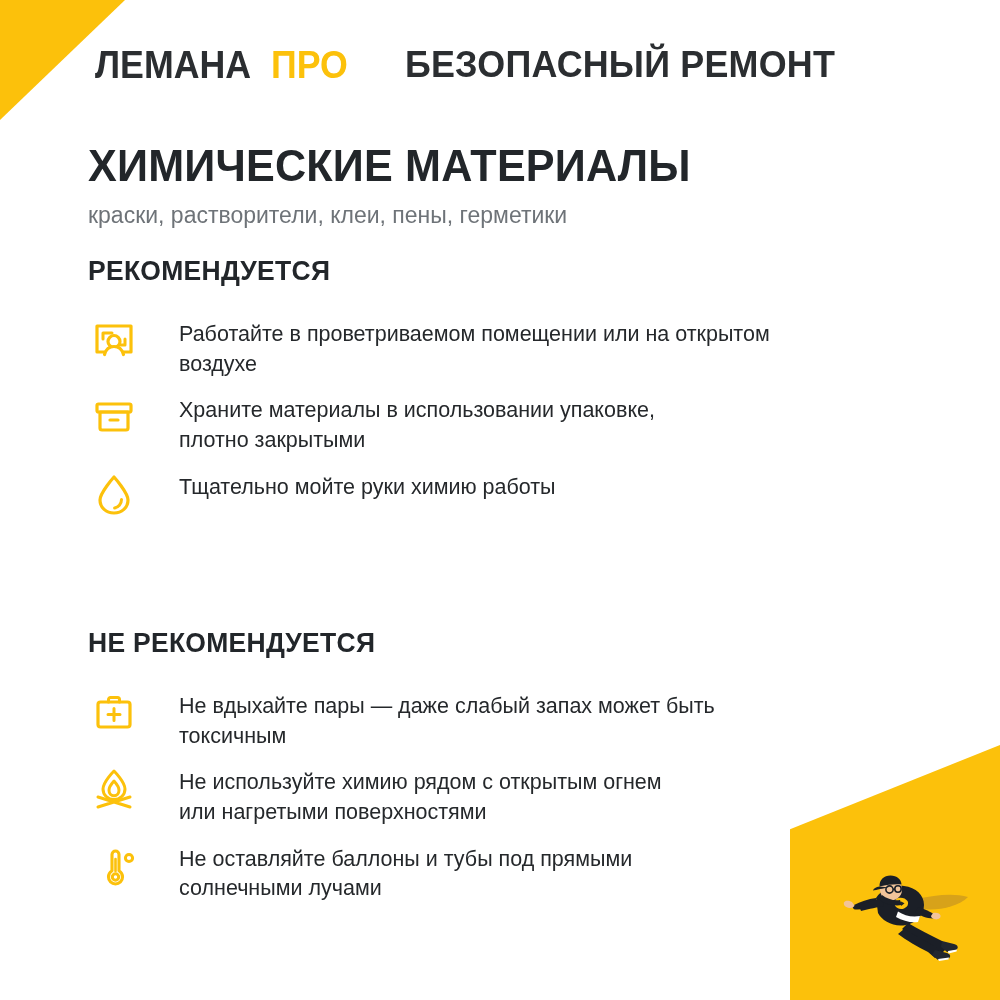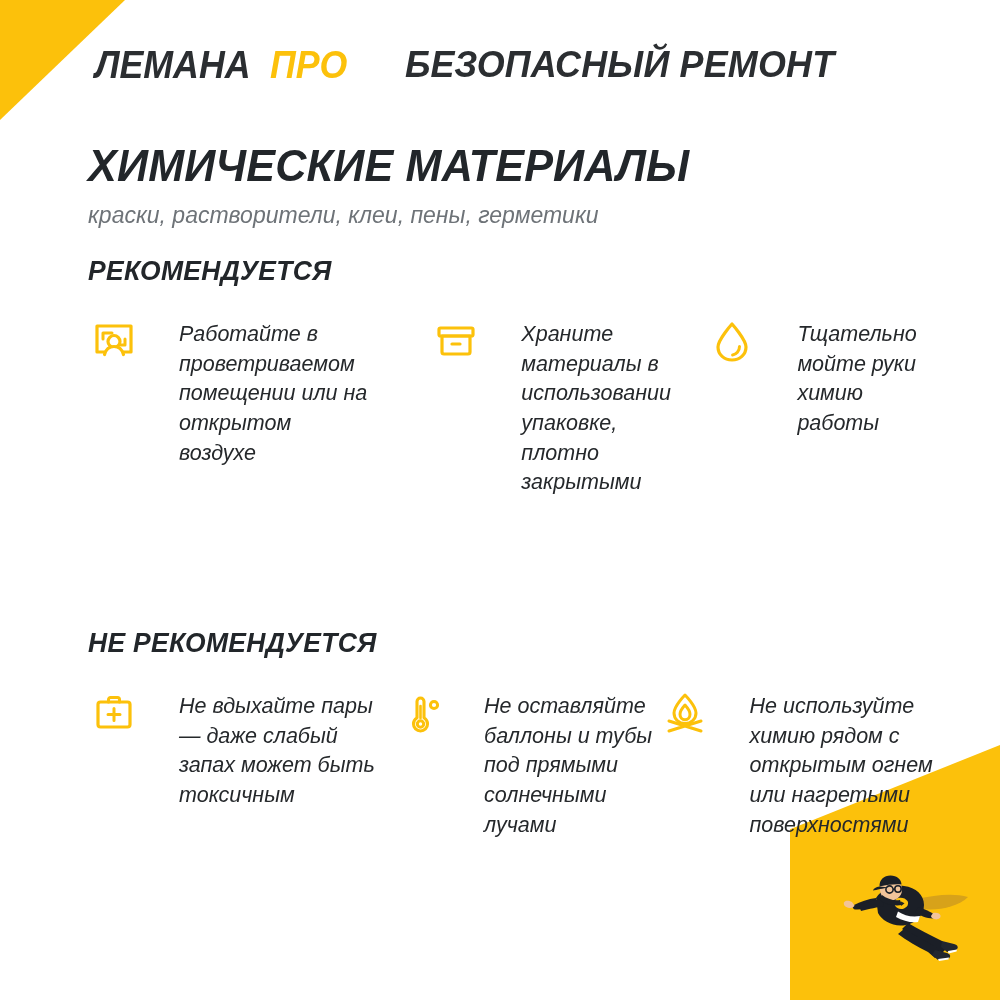--- a/index.html
+++ b/index.html
@@ -9,21 +9,20 @@
   }
   body {
     font-family: "Liberation Sans", sans-serif;
   }
   #poster {
     position: relative;
     width: 1000px;
     height: 1000px;
     background: #ffffff;
     overflow: hidden;
-    font-style: italic;
   }
 
   
   .corner-tl {
     position: absolute;
     top: 0;
     left: 0;
     width: 125px;
     height: 120px;
     background: #FCC10B;
@@ -121,21 +120,21 @@
     font-weight: bold;
     color: #22262A;
     letter-spacing: 0.3px;
     margin: 0 0 26px 0;
     transform: scaleX(0.98);
     transform-origin: left center;
   }
 
   .item-list {
     display: flex;
-    flex-direction: row;
+    flex-direction: column;
   }
   .item {
     display: flex;
     align-items: flex-start;
     margin-bottom: 10px;
   }
   .item-icon {
     flex: 0 0 56px;
     width: 56px;
     height: 56px;
@@ -244,42 +243,42 @@
             <path d="M22 17.5 V29.5 M16 23.5 H28" stroke="#FCC10B" stroke-width="3" stroke-linecap="round"></path>
           </svg>
         </span>
         <span class="item-text">Не вдыхайте пары — даже слабый запах может быть
 токсичным</span>
       </div>
 
       <div class="item">
         <span class="item-icon">
           <svg width="44" height="44" viewBox="0 0 44 44" fill="none">
+            <path d="M22 4 C22 4 11 15 11 22 C11 28 15.9 32.5 22 32.5 C28.1 32.5 33 28 33 22 C33 15 22 4 22 4 Z" stroke="#FCC10B" stroke-width="3" stroke-linejoin="round"></path>
+            <path d="M22 14 C22 14 17 19.5 17 23.3 C17 26.5 19.2 28.8 22 28.8 C24.8 28.8 27 26.5 27 23.3 C27 19.5 22 14 22 14 Z" stroke="#FCC10B" stroke-width="3" stroke-linejoin="round"></path>
+            <path d="M6 30 L38 40 M38 30 L6 40" stroke="#FCC10B" stroke-width="3" stroke-linecap="round"></path>
+          </svg>
+        </span>
+        <span class="item-text">Не используйте химию рядом с открытым огнем
+или нагретыми поверхностями</span>
+      </div>
+
+      <div class="item">
+        <span class="item-icon">
+          <svg width="44" height="44" viewBox="0 0 44 44" fill="none">
             <path d="M20 26.8 V10.5 C20 8.6 21.6 7 23.5 7 C25.4 7 27 8.6 27 10.5 V26.8 C29.1 28.1 30.5 30.4 30.5 33 C30.5 36.9 27.4 40 23.5 40 C19.6 40 16.5 36.9 16.5 33 C16.5 30.4 17.9 28.1 20 26.8 Z" stroke="#FCC10B" stroke-width="3.1" stroke-linejoin="round"></path>
             <circle cx="23.5" cy="33" r="3.2" stroke="#FCC10B" stroke-width="3"></circle>
             <path d="M23.5 15 V27" stroke="#FCC10B" stroke-width="2.6" stroke-linecap="round"></path>
             <circle cx="37" cy="14" r="3.6" stroke="#FCC10B" stroke-width="3"></circle>
           </svg>
         </span>
         <span class="item-text">Не оставляйте баллоны и тубы под прямыми
 солнечными лучами</span>
       </div>
 
-      <div class="item">
-        <span class="item-icon">
-          <svg width="44" height="44" viewBox="0 0 44 44" fill="none">
-            <path d="M22 4 C22 4 11 15 11 22 C11 28 15.9 32.5 22 32.5 C28.1 32.5 33 28 33 22 C33 15 22 4 22 4 Z" stroke="#FCC10B" stroke-width="3" stroke-linejoin="round"></path>
-            <path d="M22 14 C22 14 17 19.5 17 23.3 C17 26.5 19.2 28.8 22 28.8 C24.8 28.8 27 26.5 27 23.3 C27 19.5 22 14 22 14 Z" stroke="#FCC10B" stroke-width="3" stroke-linejoin="round"></path>
-            <path d="M6 30 L38 40 M38 30 L6 40" stroke="#FCC10B" stroke-width="3" stroke-linecap="round"></path>
-          </svg>
-        </span>
-        <span class="item-text">Не используйте химию рядом с открытым огнем
-или нагретыми поверхностями</span>
-      </div>
-
     </div>
   </div>
 
   <div class="mascot">
     <svg width="150" height="110" viewBox="0 0 150 110" fill="none">
 
       <path d="M88 44 C104 40 124 38 138 42 C128 52 108 56 92 54 Z" fill="#D7A21A"></path>
 
       <path d="M46 43 C38 44 30 47 24 50 C22 51 22.5 54 25 54.5 C31 55 39 53.5 46 51 Z" fill="#1B1F27"></path>
 

